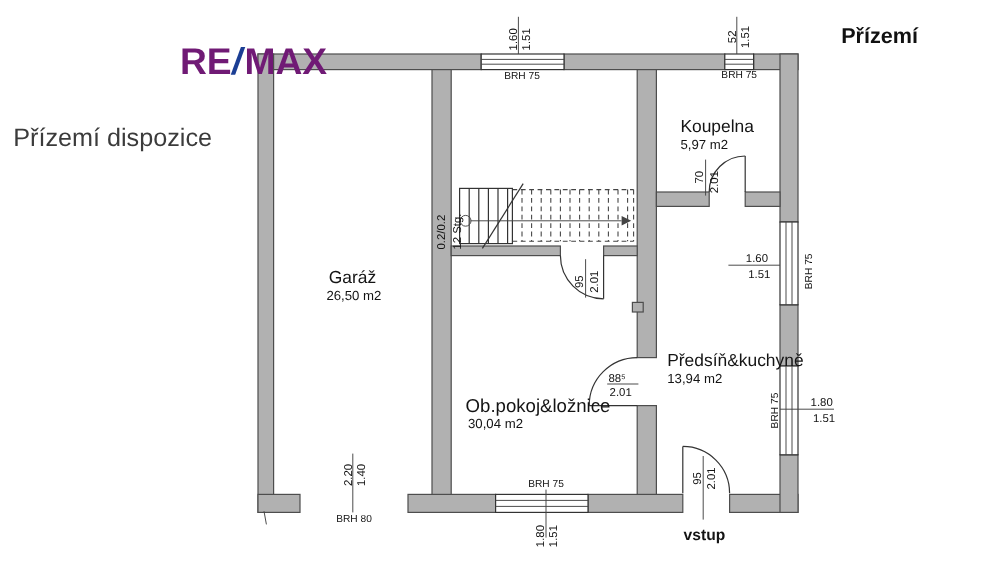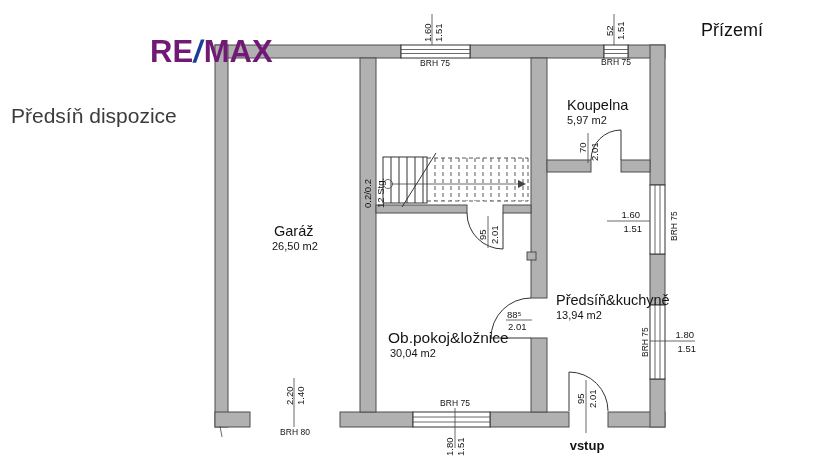--- a/index.html
+++ b/index.html
@@ -14,21 +14,21 @@
   text{fill:#141414;font-family:"Liberation Sans",sans-serif;}
   .rm{font-size:14.5px;}
   .ar{font-size:11px;}
   .dm{font-size:9.5px;}
   .brh{font-size:8.5px;}
   .vstup{font-size:13px;font-weight:bold;}
   .logo{position:absolute;left:150px;top:36px;font-size:31px;font-weight:bold;line-height:1;}
   .logo .red{color:#701a75;}
   .logo .blue{color:#1b3e94;display:inline-block;transform:skewX(-10deg);padding:0 1px;}
   .subtitle{position:absolute;left:11px;top:104px;font-size:21px;color:#3b3b3b;}
-  .floor{position:absolute;left:701px;top:20px;font-size:18px;font-weight:normal;color:#111;}
+  .floor{position:absolute;left:701px;top:20px;font-size:18px;font-weight:bold;color:#111;}
 </style>
 </head>
 <body>
 
 <div class="stage">
 
   <svg class="plan-svg" width="832" height="468" viewBox="0 0 832 468">
 
     <g>
       <rect class="wall" x="215" y="45" width="186" height="13"></rect>
@@ -192,17 +192,17 @@
       <text class="rm" x="556" y="305">Předsíň&amp;kuchyně</text>
       <text class="ar" x="556" y="319">13,94 m2</text>
       <text class="rm" x="388" y="343" style="font-size:15.5px">Ob.pokoj&amp;ložnice</text>
       <text class="ar" x="390" y="357">30,04 m2</text>
       <text class="vstup" x="587" y="450" text-anchor="middle">vstup</text>
     </g>
   </svg>
 
   <div class="logo"><span class="red">RE</span><span class="blue">/</span><span class="red">MAX</span></div>
 
-  <div class="subtitle">Předsíň dispozice</div>
+  <div class="subtitle">Přízemí dispozice</div>
 
   <div class="floor">Přízemí</div>
 
 </div>
 
 </body></html>

